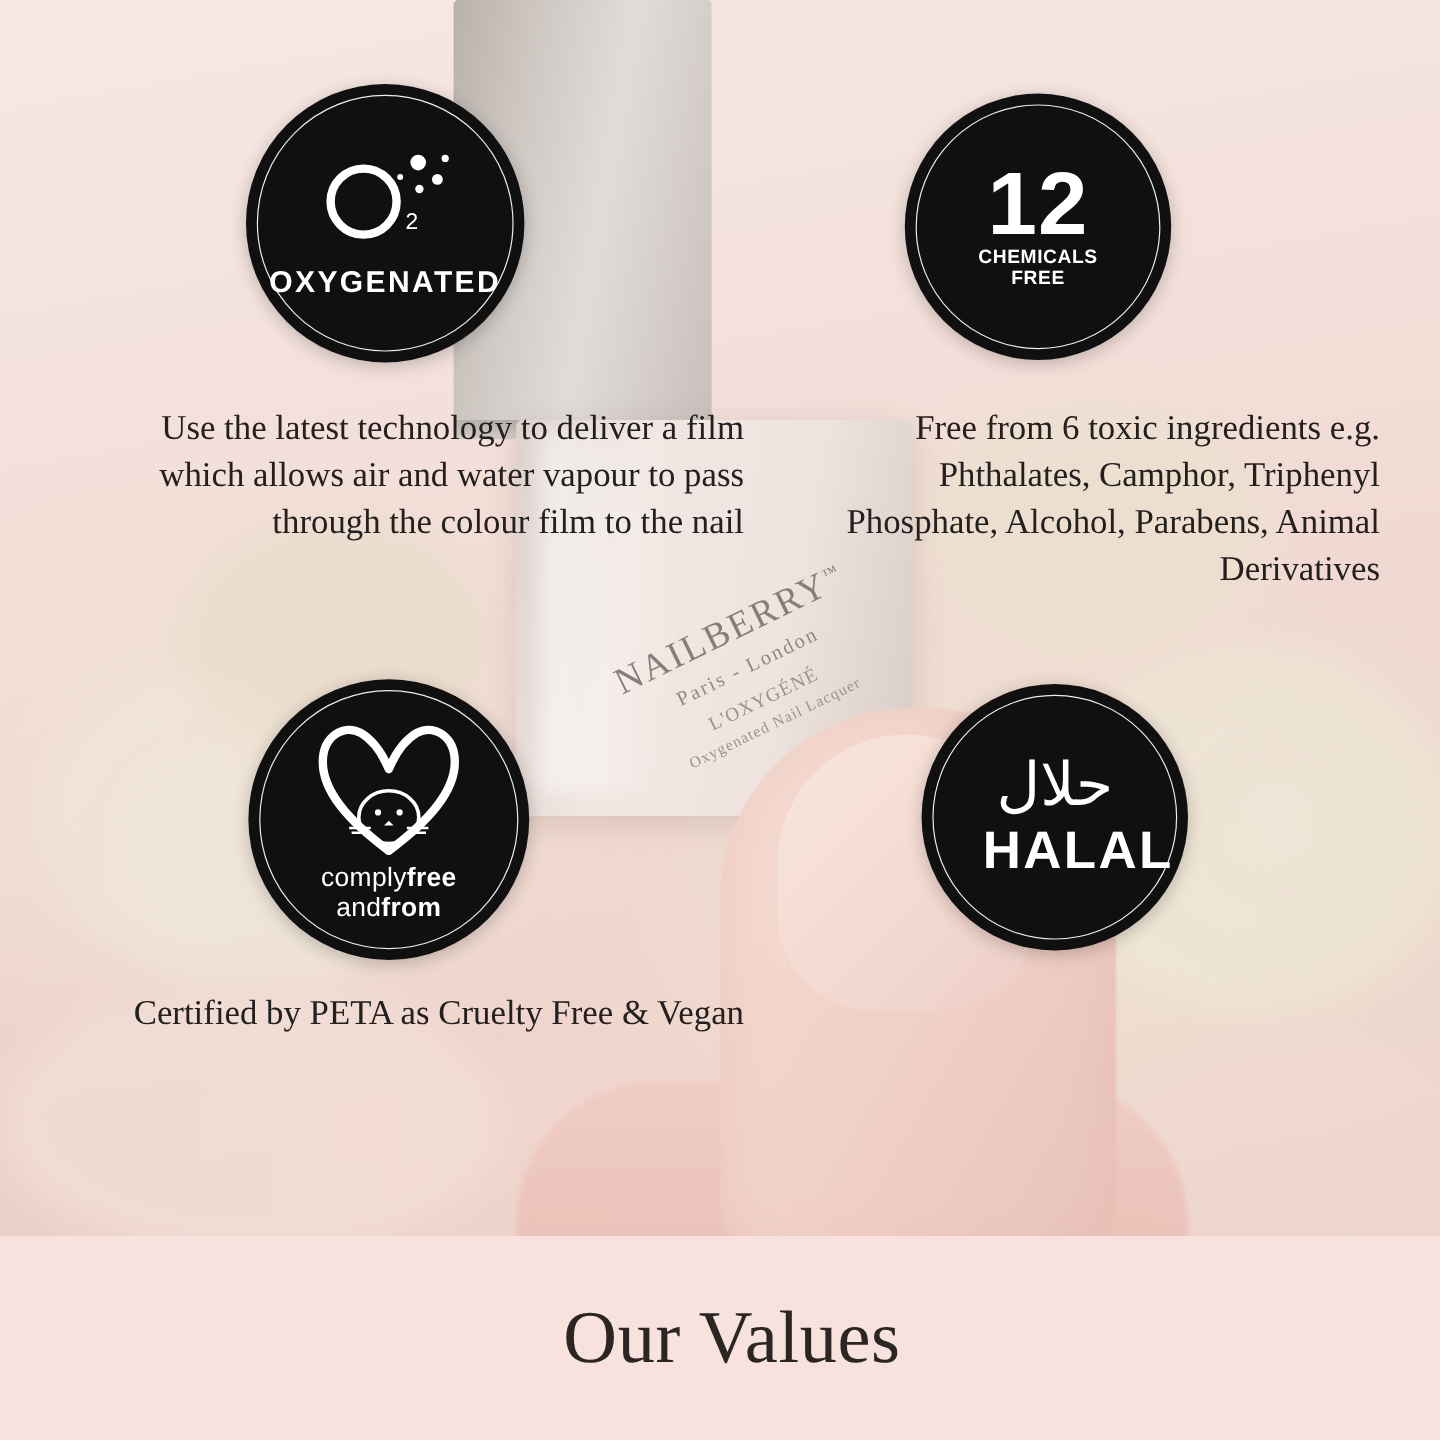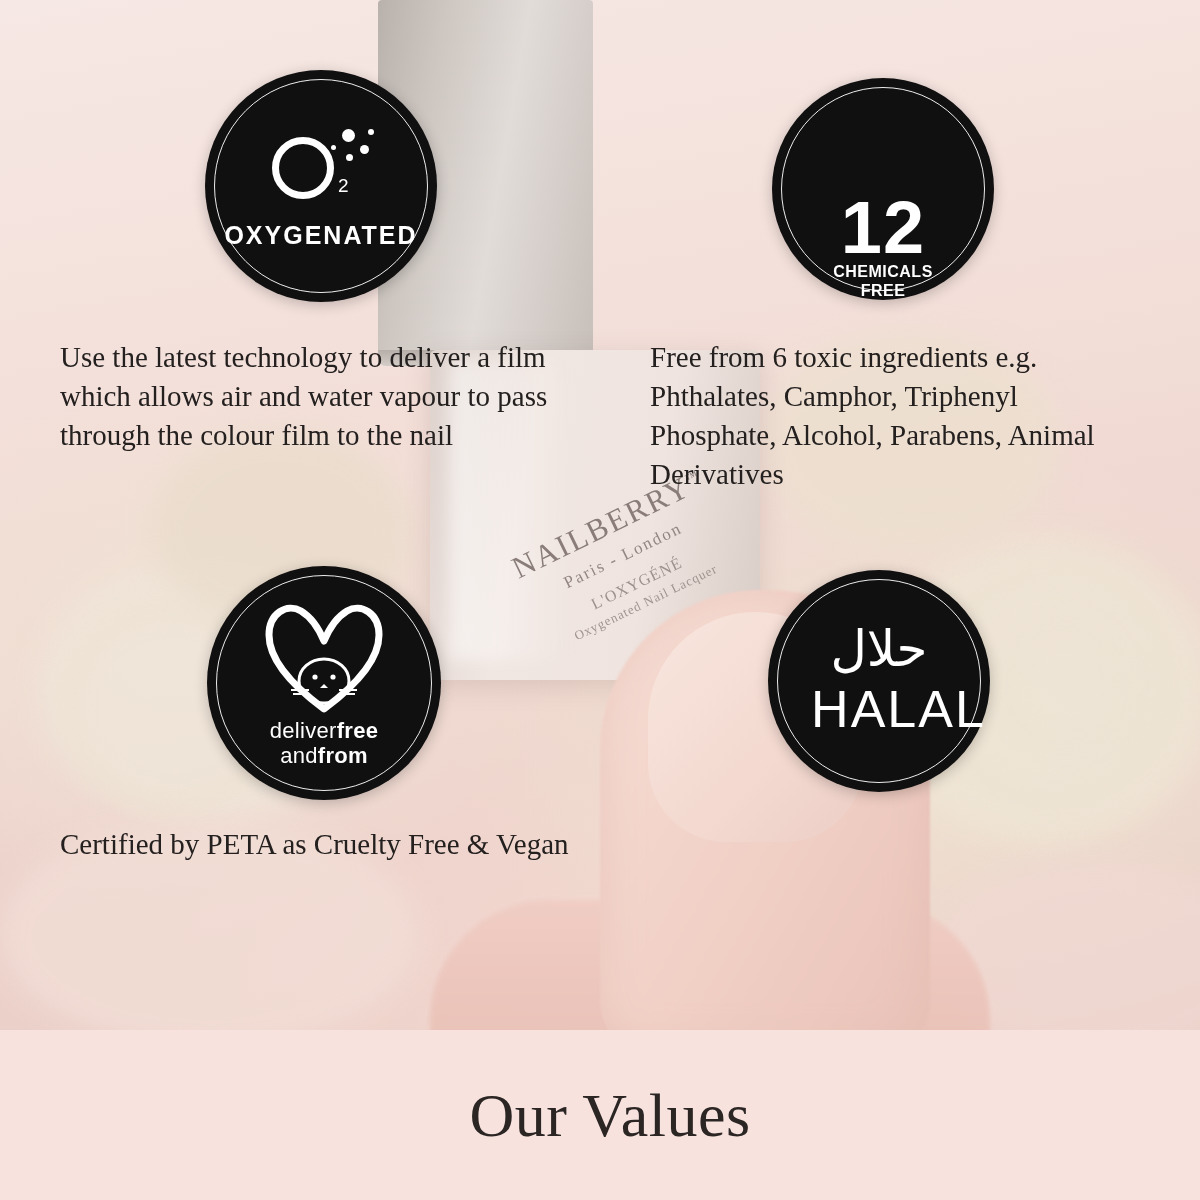--- a/index.html
+++ b/index.html
@@ -136,21 +136,21 @@
     box-shadow: 0 3px 14px rgba(0,0,0,.22);
   }
   .badge:before {
     content:"";
     position:absolute; left:9px; top:9px; right:9px; bottom:9px;
     border-radius:50%;
     border:1.6px solid rgba(255,255,255,.92);
   }
 
   .badge-oxy { left: 205px; top: 70px; width: 232px; height: 232px; }
-  .badge-12  { left: 772px; top: 78px; width: 222px; height: 222px; justify-content: flex-end; }
+  .badge-12  { left: 754px; top: 78px; width: 222px; height: 222px; }
   .badge-cf  { left: 207px; top: 566px; width: 234px; height: 234px; }
   .badge-hal { left: 768px; top: 570px; width: 222px; height: 222px; }
 
   .o2-wrap { position: relative; width: 130px; height: 94px; margin-bottom: 4px; }
   .o2-ring {
     position:absolute; left: 16px; top: 14px;
     width: 62px; height: 62px; border: 7px solid #fff; border-radius: 50%;
   }
   .o2-sub {
     position:absolute; left: 82px; top: 52px;
@@ -184,27 +184,27 @@
     font-size: 22px; line-height: 1.12; letter-spacing: .3px;
   }
   .cf-text .bold { font-weight: 700; }
 
   .halal-ar {
     font-size: 50px; line-height: 1; margin-bottom: 5px;
     font-family: "DejaVu Sans", sans-serif;
   }
   .halal-en {
     font-family: "Liberation Sans", sans-serif;
-    font-size: 52px; font-weight: 400; letter-spacing: 2px; margin-left: 39px;
+    font-size: 44px; font-weight: 700; letter-spacing: 2px; margin-left: 39px;
   }
 
   
   .caption {
     position: absolute;
-    text-align: left;
+    text-align: right;
     color: #23201f;
     font-family: "Liberation Serif", serif;
     font-size: 29px;
     line-height: 1.35;
   }
   .cap-oxy { left: 60px;  top: 338px; width: 560px; }
   .cap-12  { left: 650px; top: 338px; width: 500px; }
   .cap-cf  { left: 60px;  top: 825px; width: 560px; }
   .cap-hal { left: 650px; top: 812px; width: 500px; }
 
@@ -281,21 +281,21 @@
       <svg width="150" height="120" viewBox="0 0 150 120" aria-hidden="true">
         <path d="M75 112 C 40 86 20 62 20 38 C 20 16 38 6 52 14 C 62 20 70 32 75 44 C 80 32 88 20 98 14 C 112 6 130 16 130 38 C 130 62 110 86 75 112 Z" fill="none" stroke="#ffffff" stroke-width="7" stroke-linejoin="round"></path>
         <ellipse cx="75" cy="84" rx="25" ry="22" fill="none" stroke="#ffffff" stroke-width="3"></ellipse>
         <circle cx="66" cy="80" r="2.6" fill="#ffffff"></circle>
         <circle cx="84" cy="80" r="2.6" fill="#ffffff"></circle>
         <path d="M75 87 l-4 4 h8 z" fill="#ffffff"></path>
         <path d="M60 93 h-18 M60 97 h-16 M90 93 h18 M90 97 h16" stroke="#ffffff" stroke-width="2"></path>
       </svg>
     </div>
     <div class="cf-text">
-      <span>deliver</span><span class="bold">free</span><br>
+      <span>comply</span><span class="bold">free</span><br>
       <span>and</span><span class="bold">from</span>
     </div>
   </div>
 
   <div class="badge badge-hal">
     <div class="halal-ar">حلال</div>
     <div class="halal-en">HALAL</div>
   </div>
 
   <div class="caption cap-oxy">Use the latest technology to deliver a film which allows air and water vapour to pass through the colour film to the nail</div>

